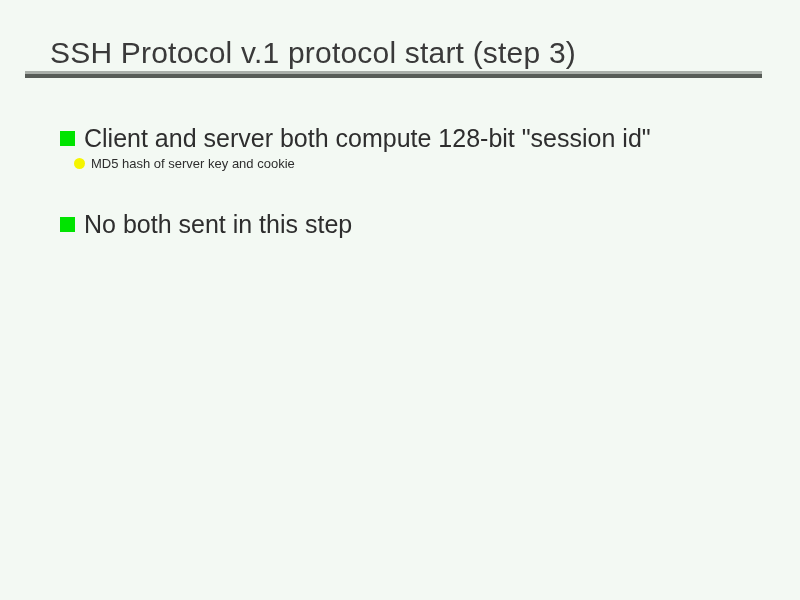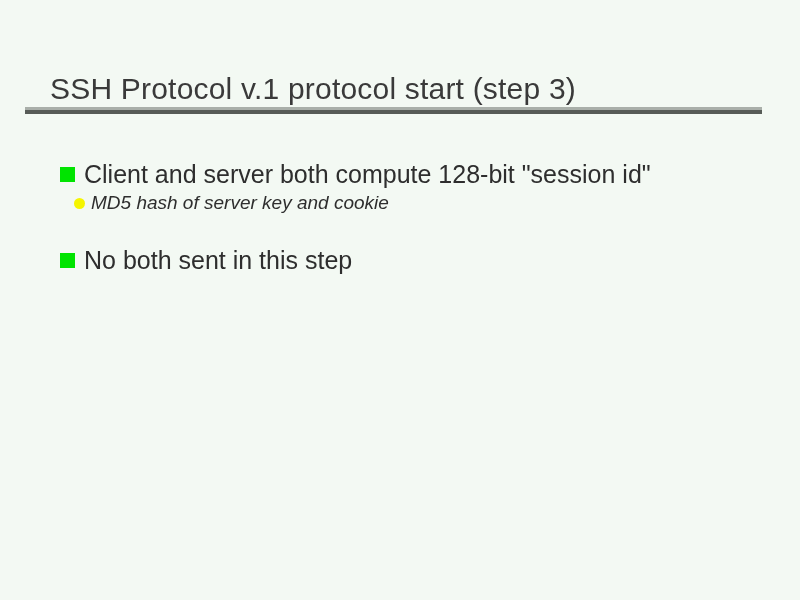--- a/index.html
+++ b/index.html
@@ -16,21 +16,20 @@
   body {
     font-family: "Liberation Sans", "DejaVu Sans", sans-serif;
     background: var(--background);
   }
   .slide {
     position: relative;
     width: 800px;
     height: 500px;
     background: var(--background);
     overflow: hidden;
-    margin-top: 36px;
   }
   .slide-title {
     position: absolute;
     left: 50px;
     top: 36px;
     font-size: 30px;
     font-weight: 400;
     letter-spacing: 0.2px;
     color: var(--title-text);
     white-space: nowrap;
@@ -56,22 +55,21 @@
     align-items: center;
     white-space: nowrap;
     color: var(--body-text);
   }
   .bullet-row.level-1 {
     left: 60px;
     font-size: 25px;
   }
   .bullet-row.level-2 {
     left: 74px;
-    font-size: 19px;
-    font-style: italic;
+    font-size: 13px;
   }
   .marker-square {
     display: inline-block;
     width: 15px;
     height: 15px;
     margin-right: 9px;
     background: var(--bullet-green);
     flex: 0 0 auto;
   }
   .marker-circle {

